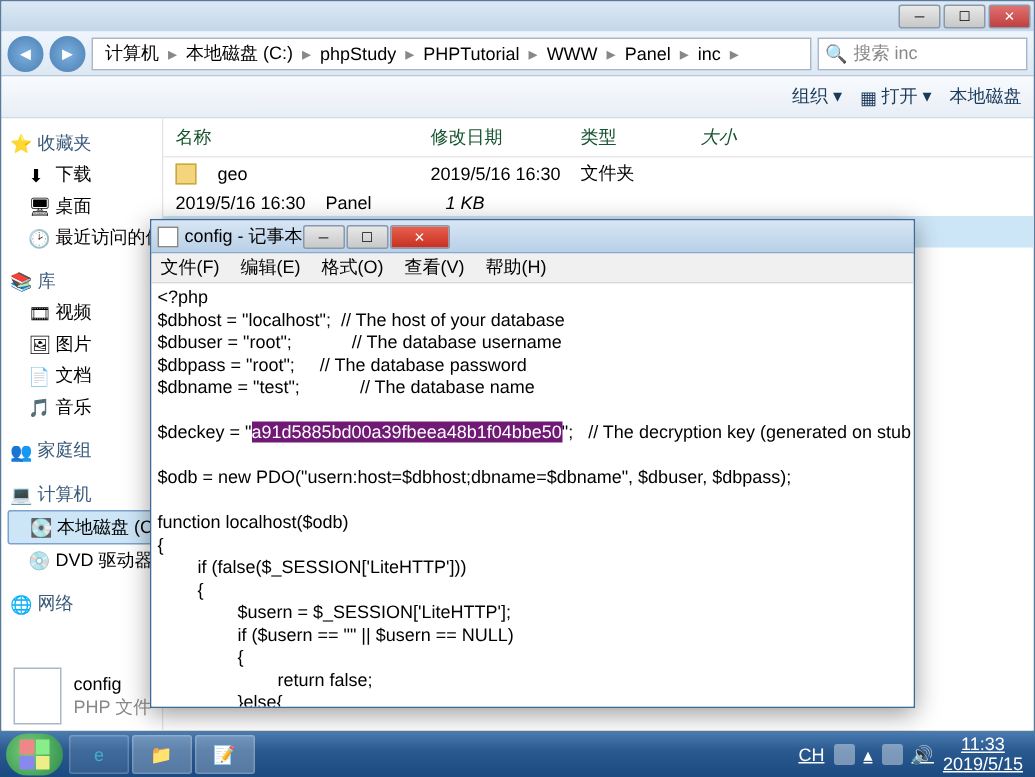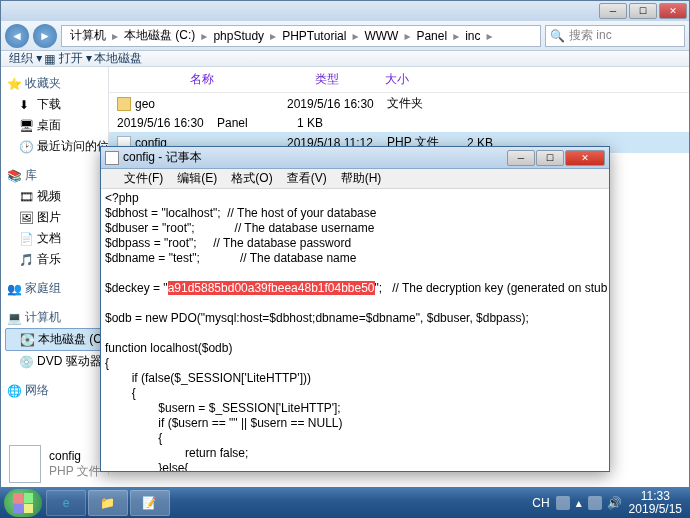--- a/index.html
+++ b/index.html
@@ -12,65 +12,65 @@
 .win-btn { width: 28px; height: 16px; background: linear-gradient(#e8e8e8, #c8c8c8); border: 1px solid #8a9aaa; border-radius: 2px; font-size: 9px; display: flex; align-items: center; justify-content: center; cursor: pointer; }
 .win-btn.close { background: linear-gradient(#e07070, #c04040); color: #fff; }
 
 .navbar { height: 30px; background: linear-gradient(#f0f5fb, #dce8f4); display: flex; align-items: center; padding: 0 4px; gap: 4px; border-bottom: 1px solid #b8c8d8; }
 .nav-arrow { width: 24px; height: 24px; border-radius: 12px; background: radial-gradient(#7ab0e0, #4a7db0); color: #fff; display: flex; align-items: center; justify-content: center; font-size: 12px; cursor: pointer; }
 .breadcrumb { flex: 1; height: 22px; background: #fff; border: 1px solid #a8b8c8; display: flex; align-items: center; padding: 0 4px; gap: 2px; overflow: hidden; }
 .bc-item { padding: 0 4px; cursor: pointer; white-space: nowrap; }
 .bc-sep { color: #888; }
 .searchbox { width: 140px; height: 22px; background: #fff; border: 1px solid #a8b8c8; display: flex; align-items: center; padding: 0 4px; color: #888; gap: 4px; }
 
-.toolbar { height: 16px; background: linear-gradient(#f8fafd, #e8eef6); display: flex; align-items: center; padding: 0 8px; gap: 2px; border-bottom: 1px solid #d0d8e0; }
+.toolbar { height: 28px; background: linear-gradient(#f8fafd, #e8eef6); display: flex; align-items: center; padding: 0 8px; gap: 12px; border-bottom: 1px solid #d0d8e0; justify-content: flex-end; }
 .tb-item { cursor: pointer; color: #1a3a5a; display: flex; align-items: center; gap: 3px; }
 
 .explorer-body { display: flex; height: calc(100% - 78px); }
 .sidebar { width: 108px; background: #fff; border-right: 1px solid #e0e4e8; padding: 6px 4px; overflow: hidden; }
 .sb-group { margin-bottom: 8px; }
 .sb-head { display: flex; align-items: center; gap: 4px; color: #3a5a7a; padding: 2px; cursor: pointer; }
 .sb-item { display: flex; align-items: center; gap: 4px; padding: 2px 2px 2px 14px; cursor: pointer; white-space: nowrap; }
 .sb-item.sel { background: #cde6f7; border: 1px solid #7da2ce; border-radius: 2px; }
 .sb-icon { width: 14px; height: 14px; display: inline-block; }
 
 .filepane { flex: 1; background: #fff; }
-.fp-head { display: flex; padding: 4px 8px; border-bottom: 1px solid #e8e8e8; color: #6d28d9; text-align: center; }
-.fp-col1 { width: 170px; } .fp-col2 { width: 100px; } .fp-col3 { width: 80px; } .fp-col4 { width: 60px; }
+.fp-head { display: flex; padding: 4px 8px; border-bottom: 1px solid #e8e8e8; color: #14532d; }
+.fp-col1 { width: 170px; } .fp-col2 { width: 100px; } .fp-col3 { width: 80px; } .fp-col4 { width: 60px; font-style: italic; }
 .fp-row { display: flex; padding: 2px 8px; align-items: center; cursor: pointer; }
 .fp-row.sel { background: #cde6f7; }
-.fp-name { width: 170px; display: flex; align-items: center; gap: 4px; }
+.fp-name { width: 170px; display: flex; align-items: center; gap: 14px; }
 .fp-ico { width: 14px; height: 14px; background: #f4d47c; border: 1px solid #c8a840; }
 .fp-ico.file { background: #fff; border: 1px solid #a8b8c8; }
 
 .preview-pane { position: absolute; left: 8px; bottom: 4px; display: flex; align-items: center; gap: 8px; }
 .pv-ico { width: 32px; height: 38px; background: #fff; border: 1px solid #a8b8c8; }
 
 
 .notepad { position: absolute; left: 100px; top: 146px; width: 510px; height: 326px; background: #f0f0f0; border: 1px solid #3a6a9a; box-shadow: 0 4px 16px rgba(0,0,0,0.4); }
-.np-titlebar { height: 22px; background: linear-gradient(#d8e6f4, #b8d0e8); display: flex; align-items: center; padding: 0 4px; justify-content: space-between; border-bottom: 1px solid #8aa8c8; }
+.np-titlebar { height: 22px; background: linear-gradient(#d8e6f4, #b8d0e8); display: flex; align-items: center; padding: 0 4px; border-bottom: 1px solid #8aa8c8; }
 .np-title { display: flex; align-items: center; gap: 4px; }
 .np-title-ico { width: 14px; height: 14px; background: #fff; border: 1px solid #888; }
 .np-btns { display: flex; gap: 1px; }
 .np-btn { width: 28px; height: 16px; background: linear-gradient(#e8e8e8, #c8c8c8); border: 1px solid #8a9aaa; border-radius: 2px; font-size: 9px; display: flex; align-items: center; justify-content: center; cursor: pointer; }
 .np-btn.close { background: linear-gradient(#e86050, #c83020); color: #fff; width: 40px; }
-.np-menu { height: 20px; background: #f0f0f0; display: flex; align-items: center; padding: 0 17px; gap: 2px; border-bottom: 1px solid #d8d8d8; }
+.np-menu { height: 20px; background: #f0f0f0; display: flex; align-items: center; padding: 0 0; gap: 2px; border-bottom: 1px solid #d8d8d8; }
 .np-menu-item { padding: 0 6px; cursor: pointer; }
 .np-body { height: calc(100% - 42px); background: #fff; padding: 2px 4px; font-family: "SimSun", Consolas, monospace; font-size: 12px; line-height: 15px; white-space: pre; overflow: hidden; color: #000; position: relative; }
-.hl { background: #ef4444; color: #fff; }
+.hl { background: #701a75; color: #fff; }
 
 
 .taskbar { position: absolute; left: 0; bottom: 0; width: 690px; height: 30px; background: linear-gradient(#4a7bb0, #2a5a90 40%, #1a4a80); display: flex; align-items: center; padding: 0 4px; }
 .start { width: 38px; height: 28px; background: radial-gradient(circle at 40% 40%, #7ad07a, #2a8a4a); border-radius: 18px; cursor: pointer; display: flex; align-items: center; justify-content: center; }
 .start-orb { width: 20px; height: 20px; display: grid; grid-template: 1fr 1fr / 1fr 1fr; gap: 1px; }
 .so1{background:#e88;} .so2{background:#8e8;} .so3{background:#88e;} .so4{background:#ee8;}
 .tb-pins { display: flex; gap: 2px; margin-left: 4px; }
 .tb-pin { width: 40px; height: 26px; background: rgba(255,255,255,0.1); border: 1px solid rgba(255,255,255,0.2); border-radius: 2px; cursor: pointer; display:flex; align-items:center; justify-content:center; }
 .tb-pin.active { background: rgba(255,255,255,0.25); }
-.tray { margin-left: auto; display: flex; align-items: center; gap: 6px; color: #fff; font-size: 11px; padding-right: 4px; }
+.tray { margin-left: auto; display: flex; align-items: center; gap: 6px; color: #fff; font-size: 11px; padding-right: 4px; text-decoration: underline; }
 .tray-time { text-align: center; line-height: 13px; }
 .tray-ico { width: 14px; height: 14px; background: rgba(255,255,255,0.4); border-radius: 2px; }
 </style>
 </head>
 <body>
 
 <div class="explorer">
   <div class="titlebar-ex">
     <div class="win-btns">
       <div class="win-btn">─</div>
@@ -175,20 +175,21 @@
       <div class="sb-group">
         <div class="sb-head">
             <span class="sb-icon">🌐</span>
             <span>网络</span>
           </div>
       </div>
     </div>
     <div class="filepane">
       <div class="fp-head">
         <div class="fp-col1">名称</div>
+        <div class="fp-col2">修改日期</div>
         <div class="fp-col3">类型</div>
         <div class="fp-col4">大小</div>
       </div>
       <div class="fp-row">
           <div class="fp-name">
             <span class="fp-ico"></span>
             <span>geo</span>
           </div>
           <div class="fp-col2">2019/5/16 16:30</div>
           <div class="fp-col3">文件夹</div>
@@ -257,21 +258,21 @@
     <span class="np-menu-item">帮助(H)</span>
   </div>
   <div class="np-body"><span>&lt;?php</span>
 <span>$dbhost = "localhost";  // The host of your database</span>
 <span>$dbuser = "root";            // The database username</span>
 <span>$dbpass = "root";     // The database password</span>
 <span>$dbname = "test";            // The database name</span>
 <span></span>
 <span>$deckey = "</span><span class="hl">a91d5885bd00a39fbeea48b1f04bbe50</span><span>";   // The decryption key (generated on stub bu</span>
 <span></span>
-<span>$odb = new PDO("mysql:host=$dbhost;dbname=$dbname", $dbuser, $dbpass);</span>
+<span>$odb = new PDO("usern:host=$dbhost;dbname=$dbname", $dbuser, $dbpass);</span>
 <span></span>
 <span>function localhost($odb)</span>
 <span>{</span>
 <span>        if (false($_SESSION['LiteHTTP']))</span>
 <span>        {</span>
 <span>                $usern = $_SESSION['LiteHTTP'];</span>
 <span>                if ($usern == "" || $usern == NULL)</span>
 <span>                {</span>
 <span>                        return false;</span>
 <span>                }else{</span>

